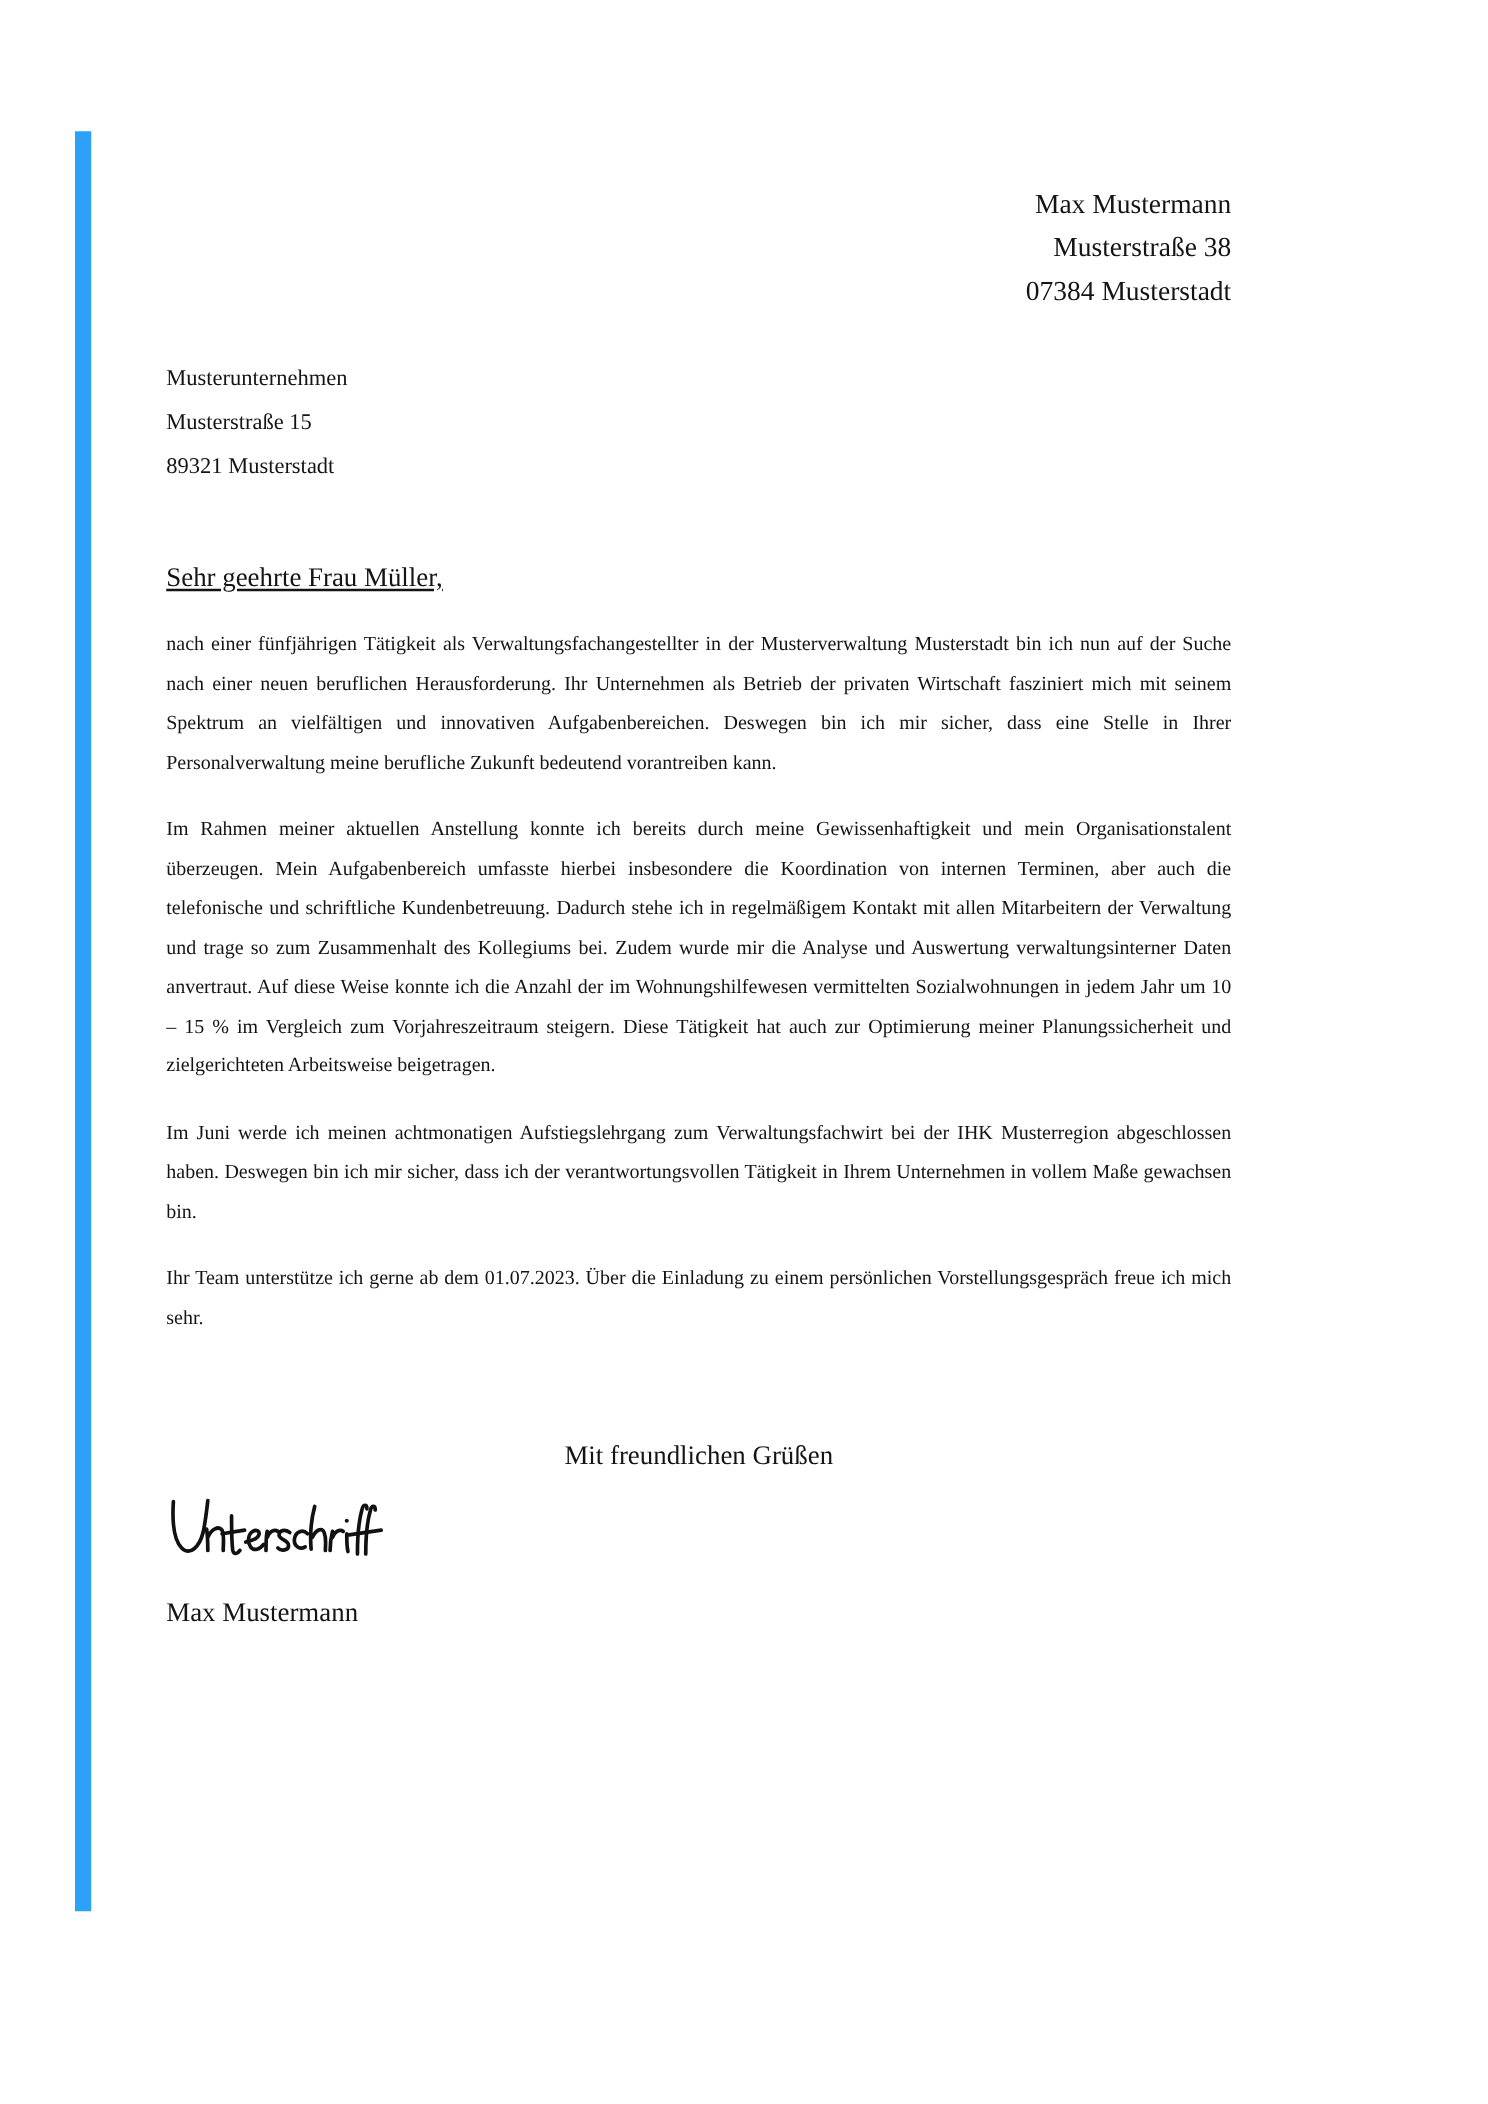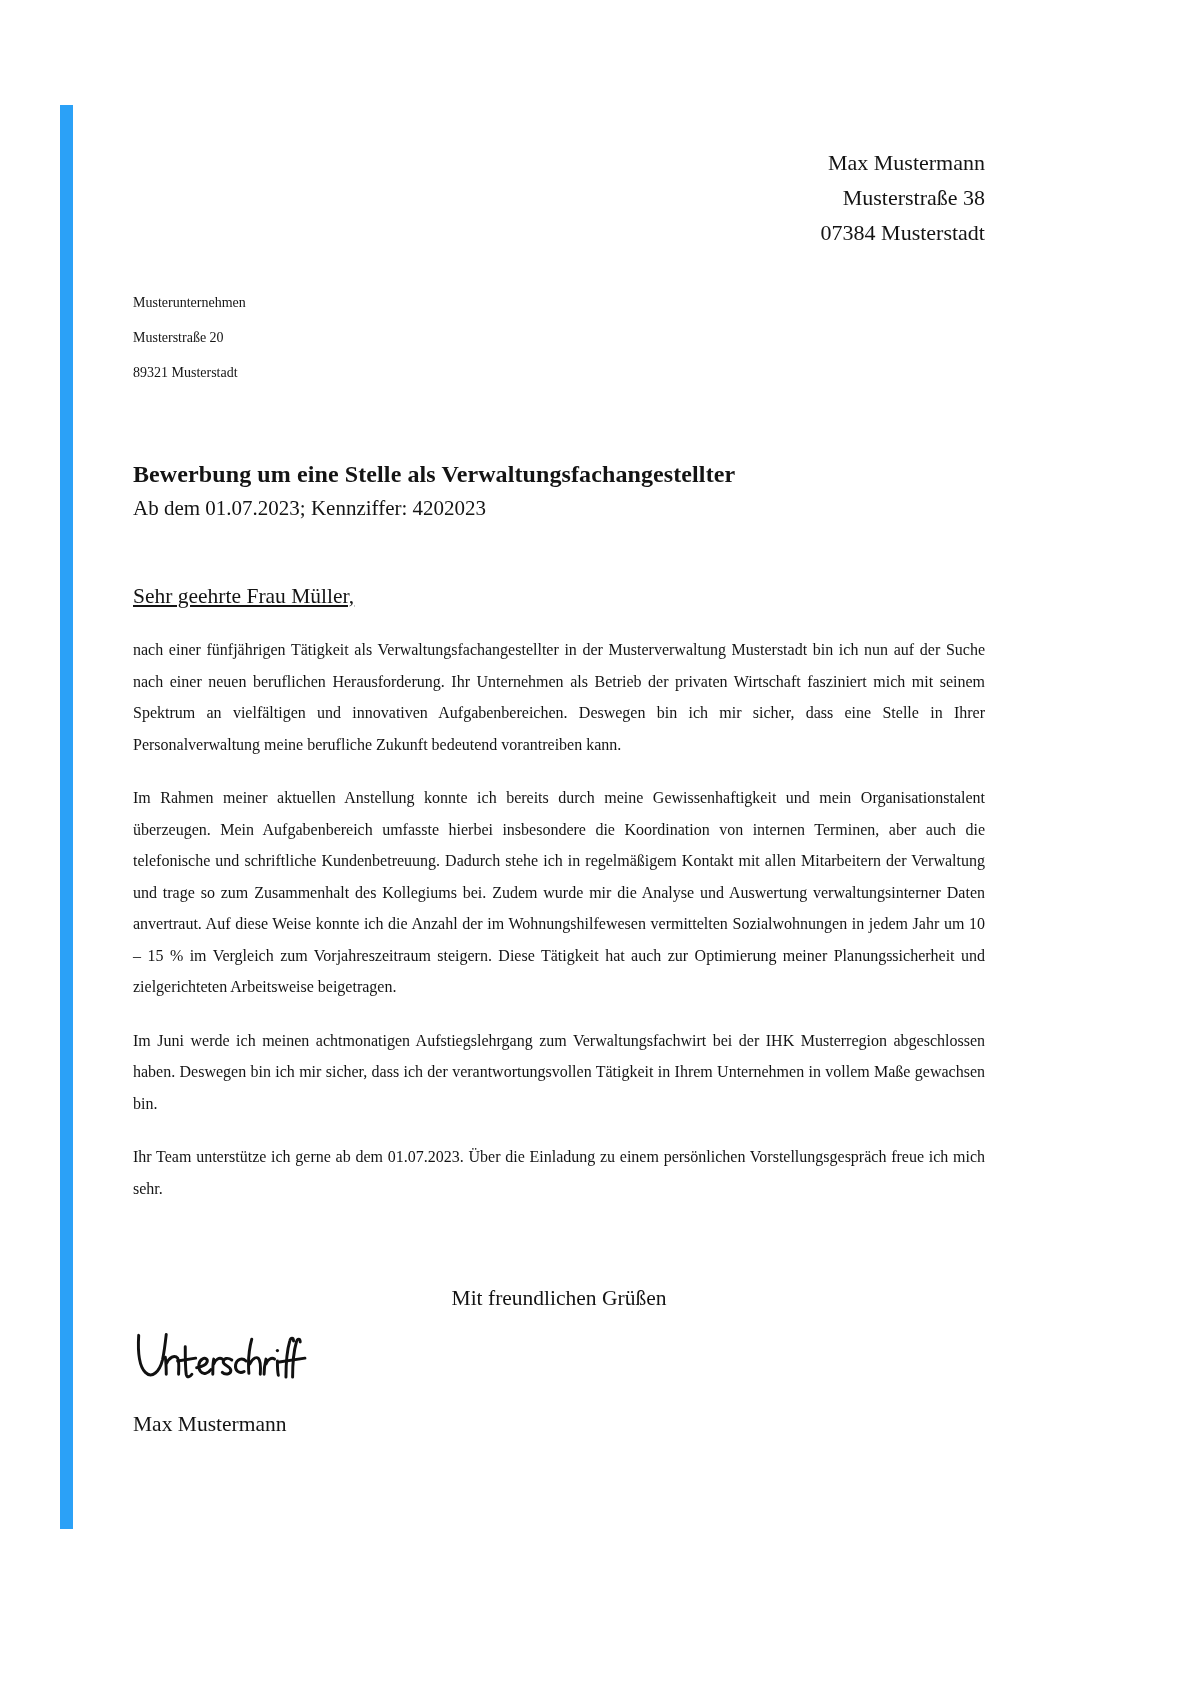--- a/index.html
+++ b/index.html
@@ -44,21 +44,21 @@
     text-align: right;
     font-size: 22px;
     line-height: 35px;
   }
   .sender div { white-space: pre; }
 
   
   .recipient {
     margin-top: 35px;
     text-align: left;
-    font-size: 14px;
+    font-size: 18px;
     line-height: 35px;
   }
 
   
   .dateline {
     margin-top: 22px;
     text-align: right;
     font-size: 22px;
     line-height: 33px;
   }
@@ -131,29 +131,25 @@
   <div class="content">
 
     <div class="sender">
       <div>Max Mustermann</div>
       <div>Musterstraße 38</div>
       <div>07384 Musterstadt</div>
     </div>
 
     <div class="recipient">
       <div>Musterunternehmen</div>
-      <div>Musterstraße 20</div>
+      <div>Musterstraße 15</div>
       <div>89321 Musterstadt</div>
     </div>
 
 
-    <div class="subject-block">
-      <div class="subject-title">Bewerbung um eine Stelle als Verwaltungsfachangestellter</div>
-      <div class="subject-sub">Ab dem 01.07.2023; Kennziffer: 4202023</div>
-    </div>
 
     <div class="salutation">Sehr geehrte Frau Müller,</div>
 
     <p class="para">nach einer fünfjährigen Tätigkeit als Verwaltungsfachangestellter in der Musterverwaltung Musterstadt bin ich nun auf der Suche nach einer neuen beruflichen Herausforderung. Ihr Unternehmen als Betrieb der privaten Wirtschaft fasziniert mich mit seinem Spektrum an vielfältigen und innovativen Aufgabenbereichen. Deswegen bin ich mir sicher, dass eine Stelle in Ihrer Personalverwaltung meine berufliche Zukunft bedeutend vorantreiben kann.</p>
     <p class="para">Im Rahmen meiner aktuellen Anstellung konnte ich bereits durch meine Gewissenhaftigkeit und mein Organisationstalent überzeugen. Mein Aufgabenbereich umfasste hierbei insbesondere die Koordination von internen Terminen, aber auch die telefonische und schriftliche Kundenbetreuung. Dadurch stehe ich in regelmäßigem Kontakt mit allen Mitarbeitern der Verwaltung und trage so zum Zusammenhalt des Kollegiums bei. Zudem wurde mir die Analyse und Auswertung verwaltungsinterner Daten anvertraut. Auf diese Weise konnte ich die Anzahl der im Wohnungshilfewesen vermittelten Sozialwohnungen in jedem Jahr um 10 – 15 % im Vergleich zum Vorjahreszeitraum steigern. Diese Tätigkeit hat auch zur Optimierung meiner Planungssicherheit und zielgerichteten Arbeitsweise beigetragen.</p>
     <p class="para">Im Juni werde ich meinen achtmonatigen Aufstiegslehrgang zum Verwaltungsfachwirt bei der IHK Musterregion abgeschlossen haben. Deswegen bin ich mir sicher, dass ich der verantwortungsvollen Tätigkeit in Ihrem Unternehmen in vollem Maße gewachsen bin.</p>
     <p class="para">Ihr Team unterstütze ich gerne ab dem 01.07.2023. Über die Einladung zu einem persönlichen Vorstellungsgespräch freue ich mich sehr.</p>
 
     <div class="closing">Mit freundlichen Grüßen</div>
 

